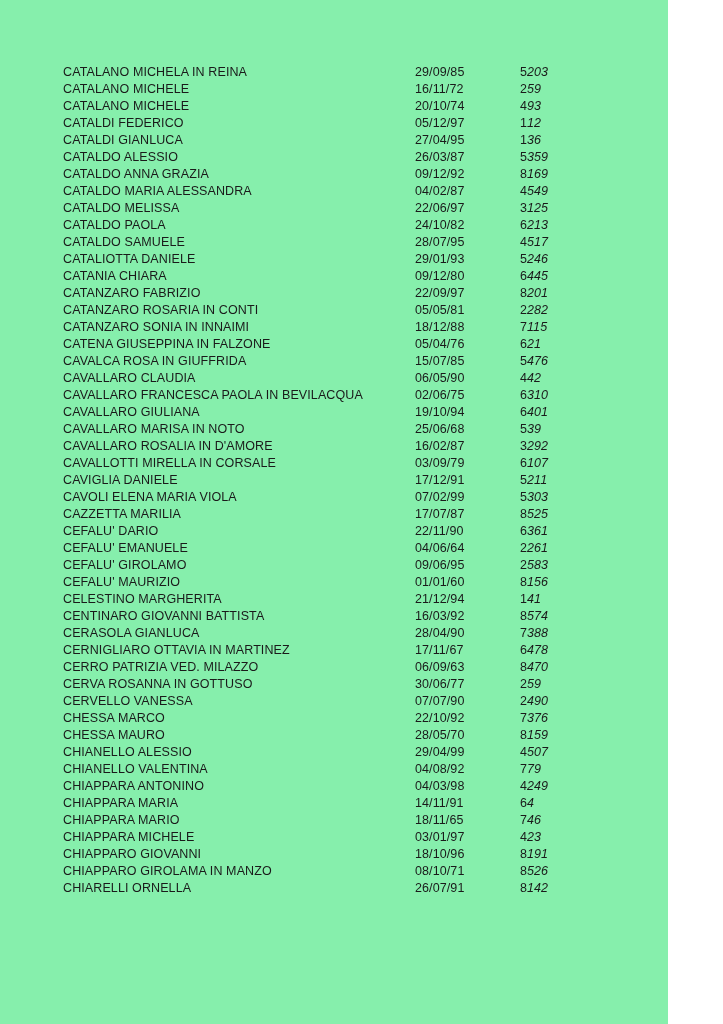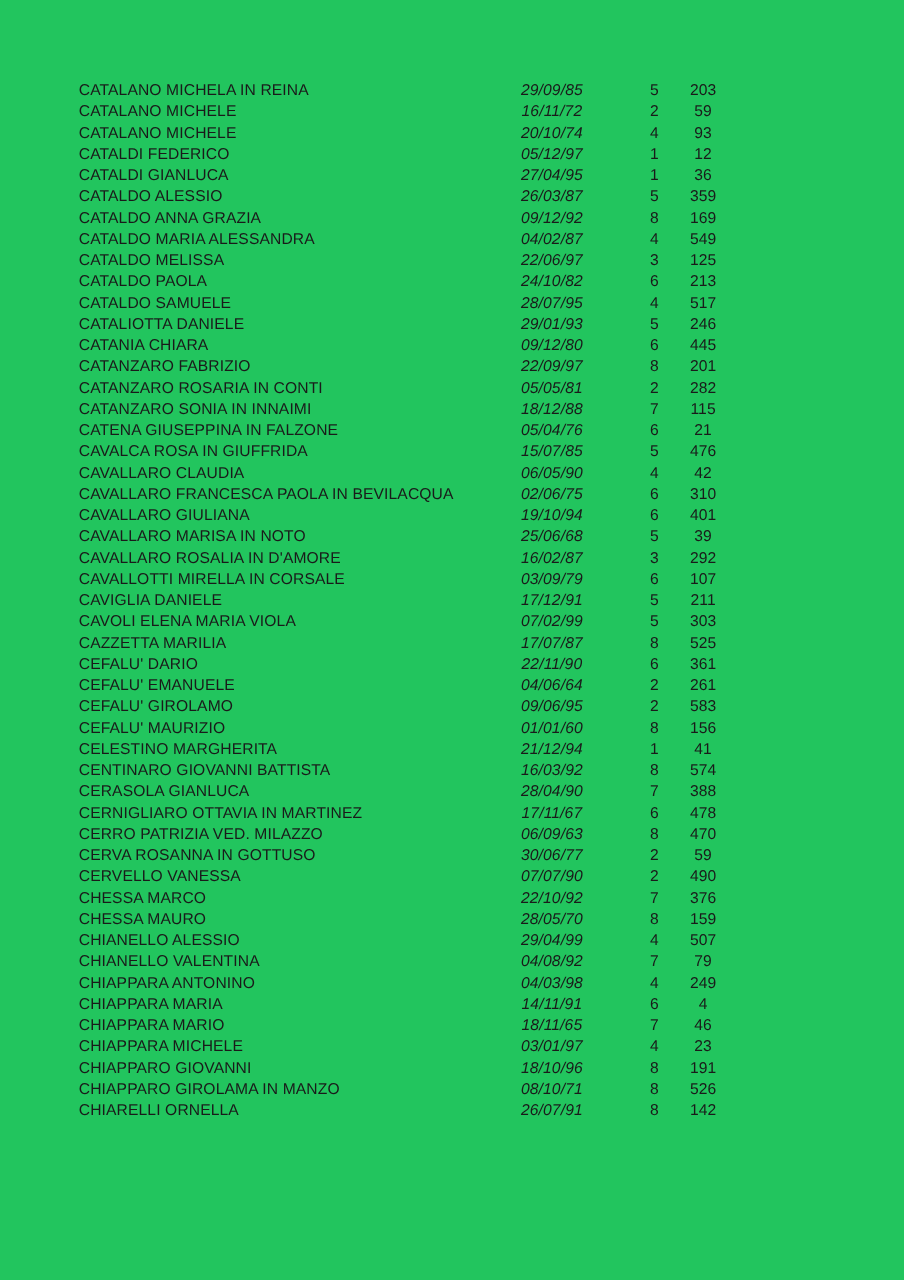--- a/index.html
+++ b/index.html
@@ -2,23 +2,23 @@
 <html><head>
 <meta charset="utf-8">
 <style>
   html, body {
     margin: 0;
     padding: 0;
     background: #ffffff;
   }
   .page {
     position: relative;
-    width: 723px;
+    width: 668px;
     height: 1024px;
-    background: #22c55e;
+    background: #86efac;
     overflow: hidden;
     font-family: "Liberation Sans", sans-serif;
   }
   table.records {
     position: absolute;
     left: 63px;
     top: 64px;
     width: 535px;
     border-collapse: collapse;
     table-layout: fixed;
@@ -28,23 +28,23 @@
   table.records td {
     padding: 0;
     height: 17px;
     line-height: 17px;
     white-space: nowrap;
     overflow: hidden;
     font-weight: 400;
     letter-spacing: 0.1px;
   }
   td.name-cell   { text-align: left; }
-  td.date-cell   { text-align: center; font-style: italic; }
+  td.date-cell   { text-align: left; }
   td.count-cell  { text-align: right; }
-  td.number-cell { text-align: center; }
+  td.number-cell { text-align: left; font-style: italic; }
 </style>
 </head>
 <body>
 
 <div class="page">
   <table class="records">
     <colgroup>
       <col style="width:352px">
       <col style="width:53px">
       <col style="width:59px">

